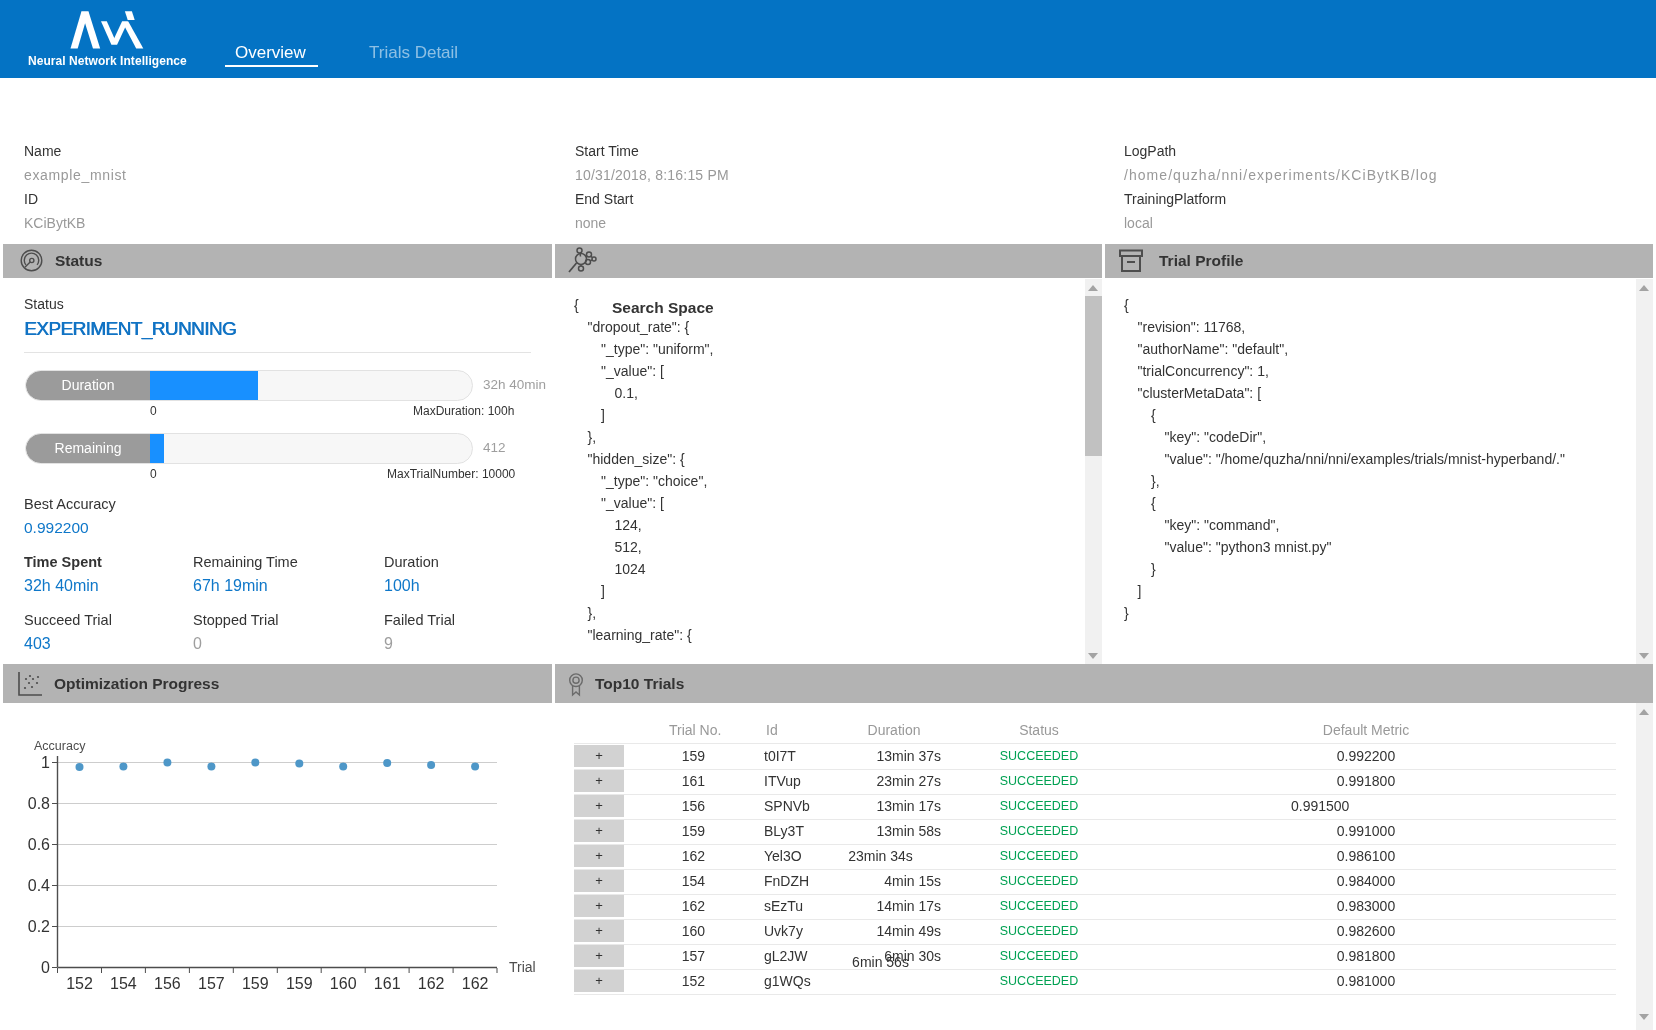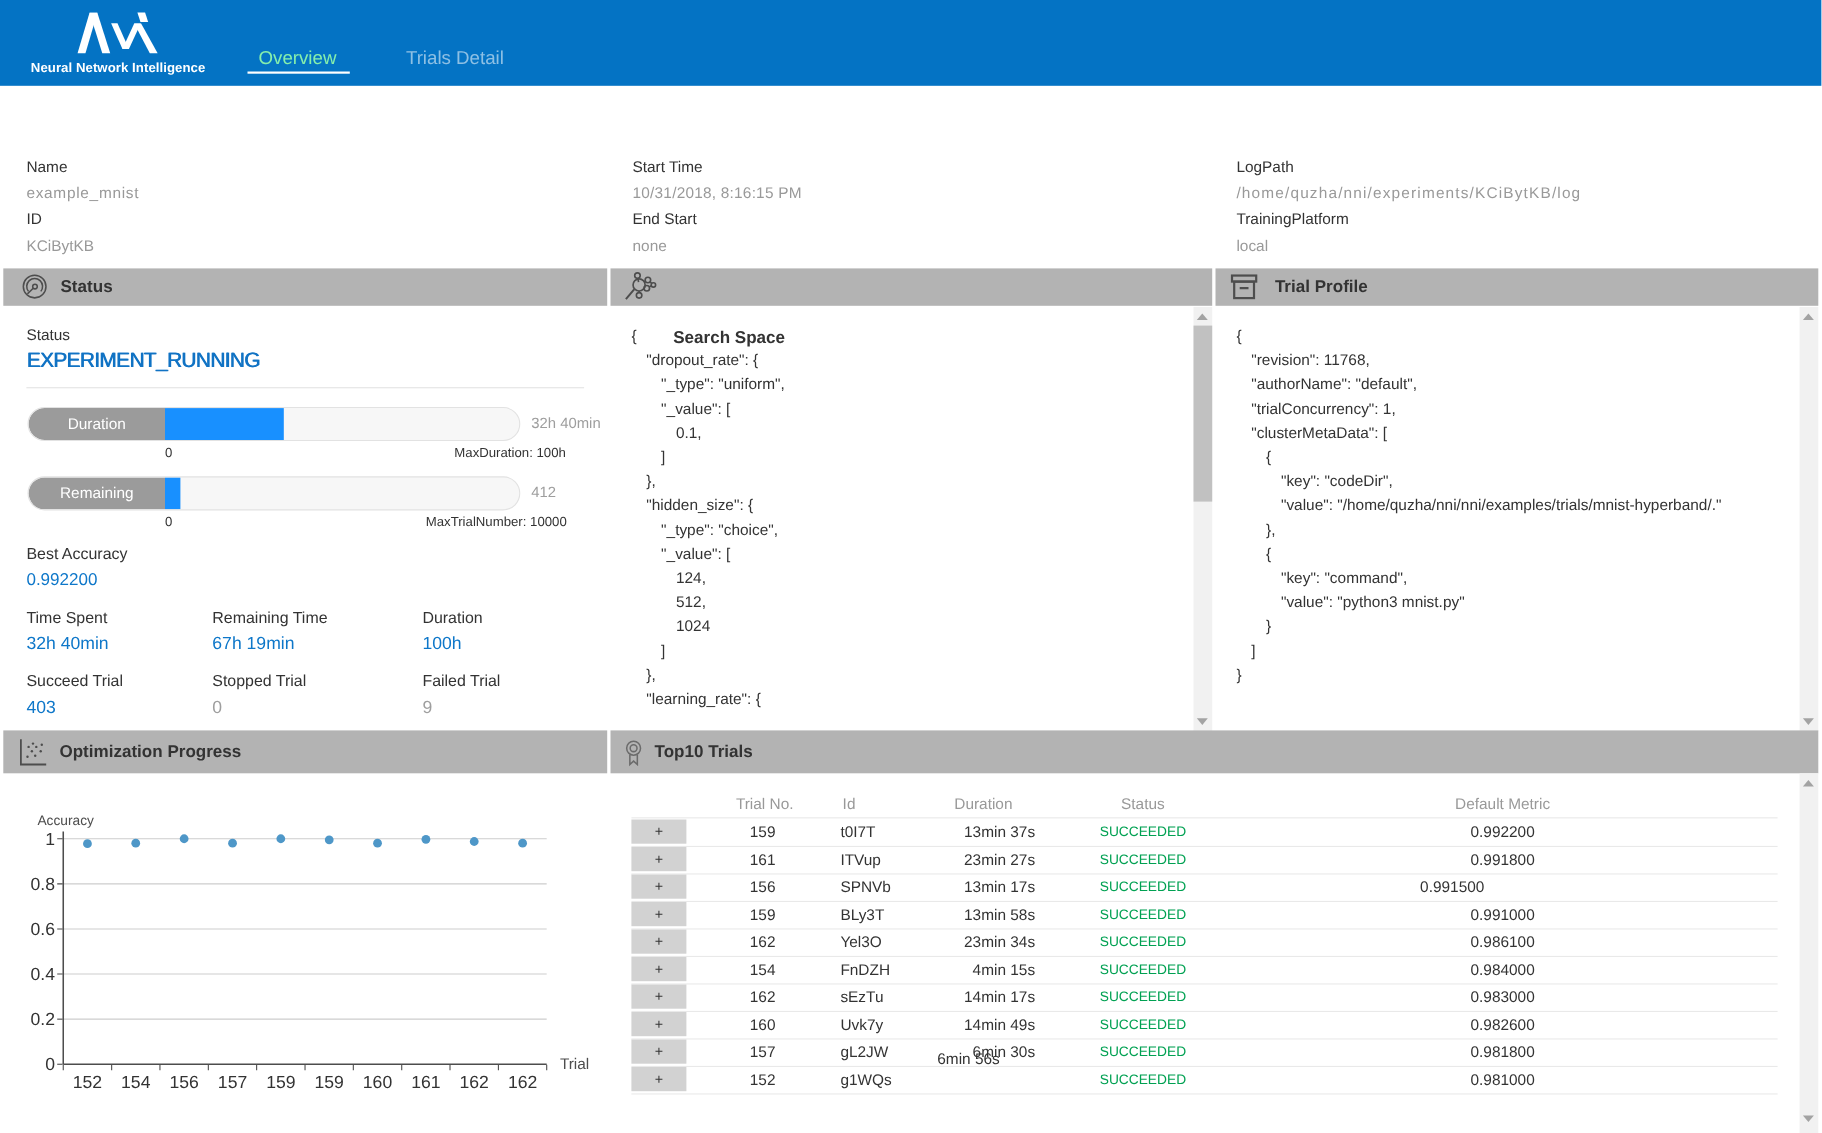--- a/index.html
+++ b/index.html
@@ -3,21 +3,21 @@
 <meta charset="utf-8">
 <style>
 * { margin:0; padding:0; box-sizing:border-box; }
 html,body { width:1656px; height:1030px; background:#fff; font-family:"Liberation Sans", sans-serif; overflow:hidden; }
 #page { position:relative; width:1656px; height:1030px; overflow:hidden; }
 
 
 #topbar { position:absolute; left:0; top:0; width:1656px; height:78px; background:#0473c4; }
 #logotext { position:absolute; left:28px; top:54px; white-space:nowrap; color:#fff; font-size:12px; font-weight:bold; letter-spacing:0.05px; }
 .tab { position:absolute; top:43px; font-size:17px; }
-#tab1 { left:235px; color:#86efac; }
+#tab1 { left:235px; color:#ffffff; }
 #tab1u { position:absolute; left:225px; top:64.5px; width:93px; height:2px; background:#fff; }
 #tab2 { left:369px; color:rgba(255,255,255,0.55); }
 
 
 .bar { position:absolute; background:#b3b3b3; }
 .bar .ttl { position:absolute; left:52px; top:50%; transform:translateY(-50%); font-size:15.5px; font-weight:bold; color:#333; white-space:nowrap; }
 .bar svg { position:absolute; }
 
 
 .lbl { color:#333; font-size:14px; }
@@ -123,21 +123,21 @@
   <div class="pfill" style="width:14px;"></div>
   <div class="plabel">Remaining</div>
 </div>
 <div class="pval" style="top:440px;">412</div>
 <div class="psub" style="left:150px; top:467px;">0</div>
 <div class="psub" style="left:387px; top:467px;">MaxTrialNumber: 10000</div>
 
 <div class="slabel" style="left:24px; top:496px;">Best Accuracy</div>
 <div class="sval" style="left:24px; top:519px; font-size:15.5px;">0.992200</div>
 
-<div class="slabel" style="left:24px; top:554px;">Time Spent</div>
+<div class="slabel" style="left:24px; top:554px;font-weight:bold;">Time Spent</div>
 <div class="slabel" style="left:193px; top:554px;">Remaining Time</div>
 <div class="slabel" style="left:384px; top:554px;">Duration</div>
 <div class="sval" style="left:24px; top:577px;">32h 40min</div>
 <div class="sval" style="left:193px; top:577px;">67h 19min</div>
 <div class="sval" style="left:384px; top:577px;">100h</div>
 
 <div class="slabel" style="left:24px; top:612px;">Succeed Trial</div>
 <div class="slabel" style="left:193px; top:612px;">Stopped Trial</div>
 <div class="slabel" style="left:384px; top:612px;">Failed Trial</div>
 <div class="sval" style="left:24px; top:635px;">403</div>
@@ -354,21 +354,21 @@
 <div class="pluscell" style="top:820.0px; height:22px; line-height:22px;">+</div>
 <div class="td" style="left:620px; top:822.5px; width:85px; text-align:right;">159</div>
 <div class="td" style="left:764px; top:822.5px;">BLy3T</div>
 <div class="td" style="left:820px; top:822.5px; width:121px; text-align:right;">13min 58s</div>
 <div class="tdg" style="left:964px; top:824.0px; width:150px; text-align:center;">SUCCEEDED</div>
 <div class="td" style="left:1291px; top:822.5px; width:150px; text-align:center;">0.991000</div>
 <div class="rowsep" style="top:843.5px;"></div>
 <div class="pluscell" style="top:845.0px; height:22px; line-height:22px;">+</div>
 <div class="td" style="left:620px; top:847.5px; width:85px; text-align:right;">162</div>
 <div class="td" style="left:764px; top:847.5px;">Yel3O</div>
-<div class="td" style="left:820px; top:847.5px; width:121px; text-align:right;">23min 34s</div>
+<div class="td" style="left:820px; top:847.5px; width:121px; text-align:center;">23min 34s</div>
 <div class="tdg" style="left:964px; top:849.0px; width:150px; text-align:center;">SUCCEEDED</div>
 <div class="td" style="left:1291px; top:847.5px; width:150px; text-align:center;">0.986100</div>
 <div class="rowsep" style="top:868.5px;"></div>
 <div class="pluscell" style="top:870.0px; height:22px; line-height:22px;">+</div>
 <div class="td" style="left:620px; top:872.5px; width:85px; text-align:right;">154</div>
 <div class="td" style="left:764px; top:872.5px;">FnDZH</div>
 <div class="td" style="left:820px; top:872.5px; width:121px; text-align:right;">4min 15s</div>
 <div class="tdg" style="left:964px; top:874.0px; width:150px; text-align:center;">SUCCEEDED</div>
 <div class="td" style="left:1291px; top:872.5px; width:150px; text-align:center;">0.984000</div>
 <div class="rowsep" style="top:893.5px;"></div>

